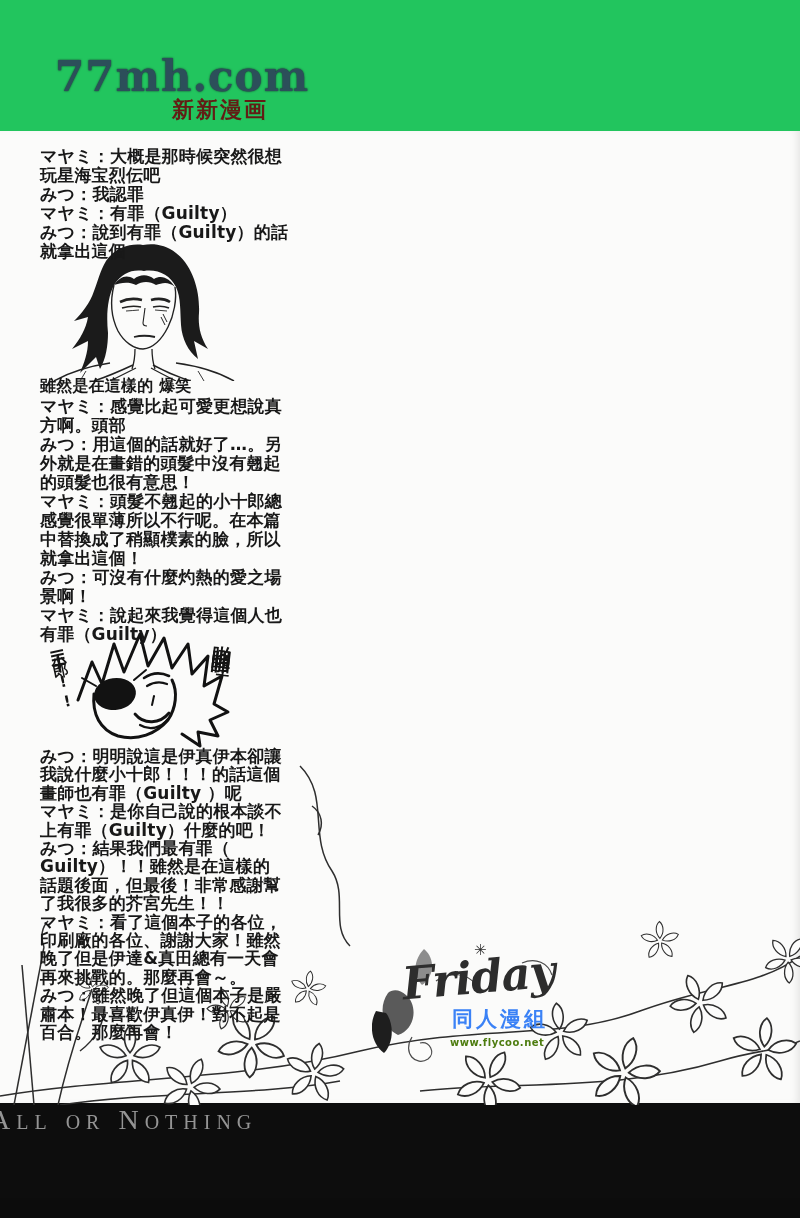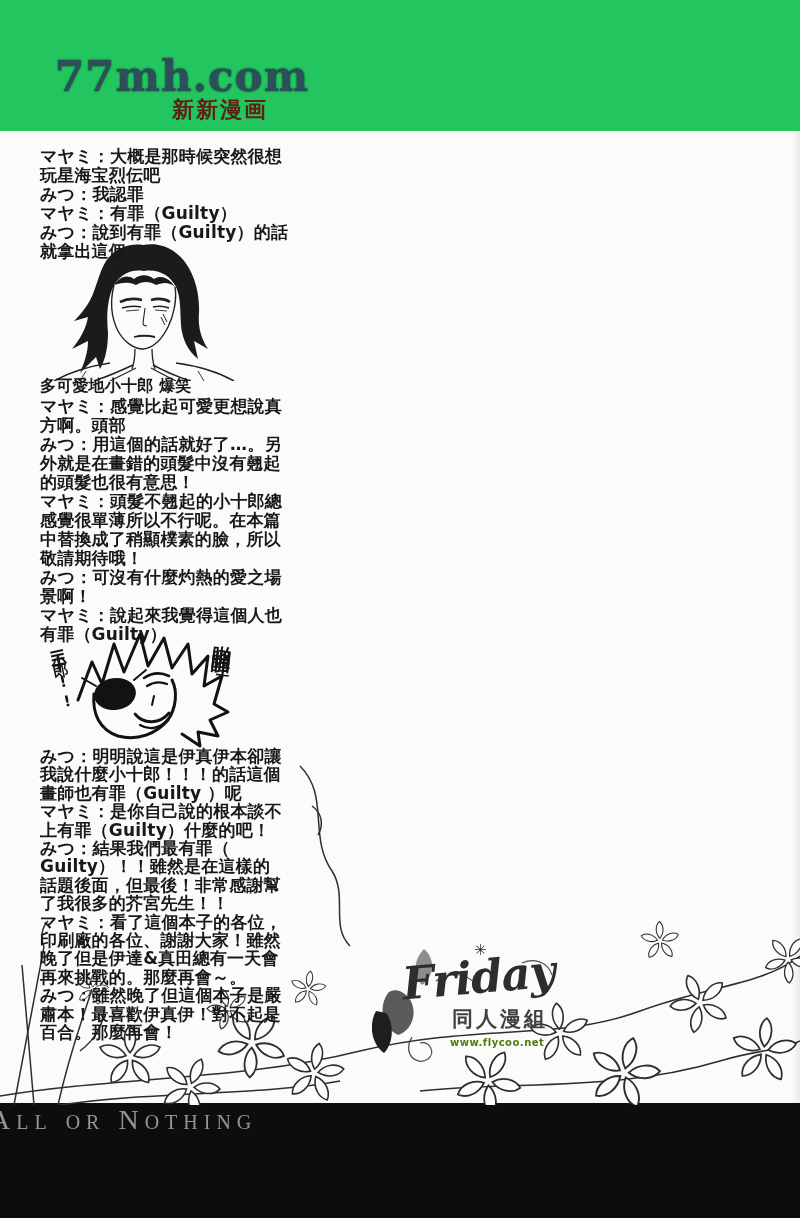--- a/index.html
+++ b/index.html
@@ -53,21 +53,21 @@
   .logo{position:absolute;left:372px;top:810px;width:200px;height:130px;z-index:5;}
   .logo-petals{position:absolute;left:0;top:0;}
   .logo-name{
     position:absolute;left:30px;top:10px;
     font-family:"DejaVu Serif",serif;font-style:italic;font-weight:bold;
     font-size:45px;color:#2d2d2d;transform:rotate(-5deg);letter-spacing:-1px;
   }
   .logo-star{position:absolute;left:102px;top:0px;font-size:15px;color:#2d2d2d;}
   .logo-group{
     position:absolute;left:80px;top:64px;
-    font-size:21px;font-weight:800;color:#404040;letter-spacing:3px;
+    font-size:21px;font-weight:800;color:#3b82f6;letter-spacing:3px;
   }
   .logo-url{
     position:absolute;left:78px;top:96px;
     font-size:10px;font-weight:bold;color:#4d7c0f;letter-spacing:0.5px;
   }
   
   .bottom-band{position:absolute;left:0;top:1103px;width:800px;height:95px;background:#0d0d0d;}
   .footer-title{
     position:absolute;left:-10px;top:1px;
     font-family:"Liberation Serif","DejaVu Serif",serif;
@@ -172,31 +172,31 @@
         <path d="M88,127 C78,132 70,136 62,140" stroke-width="1.2"></path>
         <path d="M105,124 C118,131 130,136 142,140" stroke-width="1.5"></path>
         <path d="M103,127 C112,132 120,136 128,140" stroke-width="1.2"></path>
 
         <path d="M62,122 C42,125 20,132 6,140" stroke-width="1.5"></path>
         <path d="M128,122 C150,125 172,132 186,140" stroke-width="1.5"></path>
         <path d="M32,140 L38,130 M156,140 L150,130" stroke-width="0.9"></path>
       </g>
     </svg>
 
-    <div class="dialogue caption">多可愛地小十郎 爆笑</div>
+    <div class="dialogue caption">雖然是在這樣的 爆笑</div>
 
     <div class="dialogue block2">マヤミ：感覺比起可愛更想說真
 方啊。頭部
 みつ：用這個的話就好了…。另
 外就是在畫錯的頭髮中沒有翹起
 的頭髮也很有意思！
 マヤミ：頭髮不翹起的小十郎總
 感覺很單薄所以不行呢。在本篇
 中替換成了稍顯樸素的臉，所以
-敬請期待哦！
+就拿出這個！
 みつ：可沒有什麼灼熱的愛之場
 景啊！
 マヤミ：說起來我覺得這個人也
 有罪（Guilty）</div>
 
     <svg class="sketch" width="225" height="122" viewBox="0 0 225 122">
       <g stroke="#121212" stroke-width="3" fill="none" stroke-linecap="round" stroke-linejoin="round">
 
         <path d="M36,72 L50,34 L60,56 L72,16 L82,44 L98,6 L106,38 L122,10 L130,40
                  L146,16 L150,46 L166,28 L162,58 L180,48 L172,76 L186,84 L168,92

